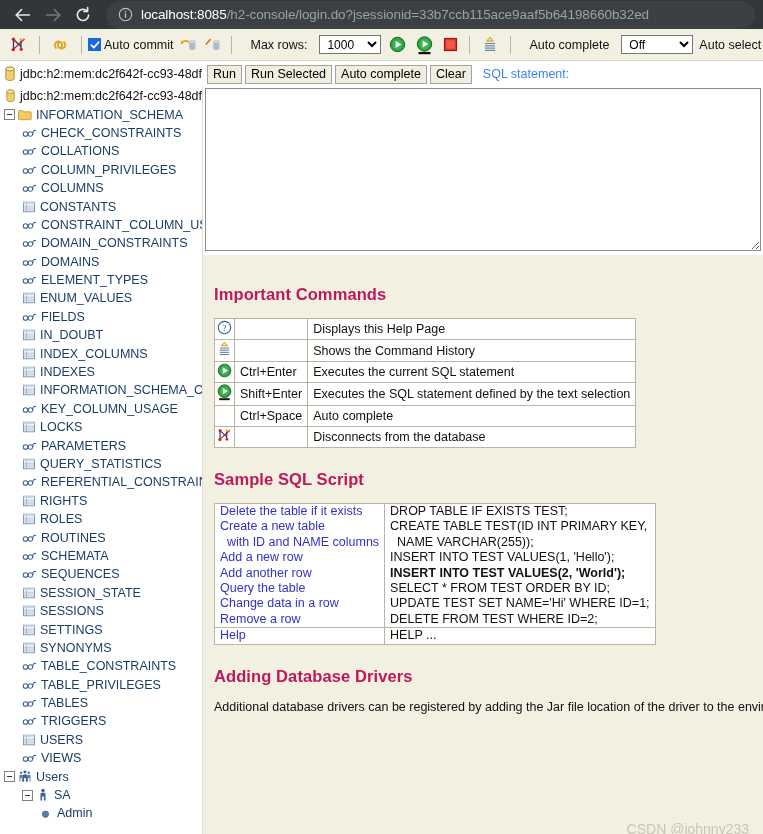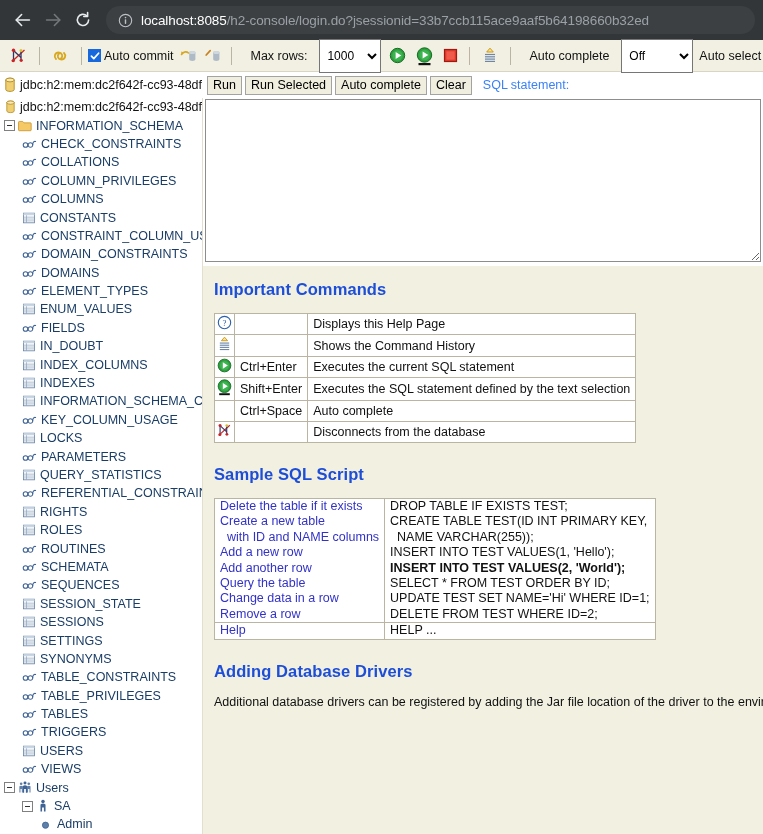--- a/index.html
+++ b/index.html
@@ -6,21 +6,21 @@
   html, body {
     margin: 0; padding: 0;
     width: 763px; height: 834px;
     overflow: hidden;
     font-family: "Liberation Sans", sans-serif;
     background: #ffffff;
   }
 
   
   #browser-bar {
-    height: 40px;
+    height: 29px;
     background: #323639;
     display: flex;
     align-items: center;
     padding: 0 8px;
   }
   .nav-btn {
     width: 30px; height: 30px;
     display: flex; align-items: center; justify-content: center;
     border-radius: 50%;
     flex: 0 0 auto;
@@ -72,21 +72,21 @@
     background: #1668dc;
     border: 1px solid #1668dc;
     display: inline-flex; align-items: center; justify-content: center;
     flex: 0 0 auto;
     margin-right: 3px;
   }
   .tb-check svg { display:block; }
   select.tb-select {
     font-family: "Liberation Sans", sans-serif;
     font-size: 12px;
-    height: 34px;
+    height: 19px;
     border: 1px solid #767676;
     background: #ffffff;
     color: #000;
     padding: 0 1px 0 3px;
     flex: 0 0 auto;
   }
   #maxrows-select { width: 62px; }
   #autocomplete-select { width: 72px; }
   #autoselect-select { width: 44px; }
 
@@ -179,22 +179,22 @@
   #help-pane {
     background: #f2f0e1;
     width: 100%;
     height: 601px;
     padding: 14px 0 0 11px;
     overflow: hidden;
   }
   h2.sec {
     font-size: 16.5px;
     font-weight: bold;
-    color: #1d4ed8;
-    margin: 0 0 14px 0;
+    color: #be185d;
+    margin: 16px 0 14px 0;
     letter-spacing: 0.1px;
   }
   h2.sec2 { margin-top: 22px; }
 
   table.h2tbl {
     border-collapse: collapse;
     background: #ffffff;
     font-size: 12.5px;
     color: #111;
   }

